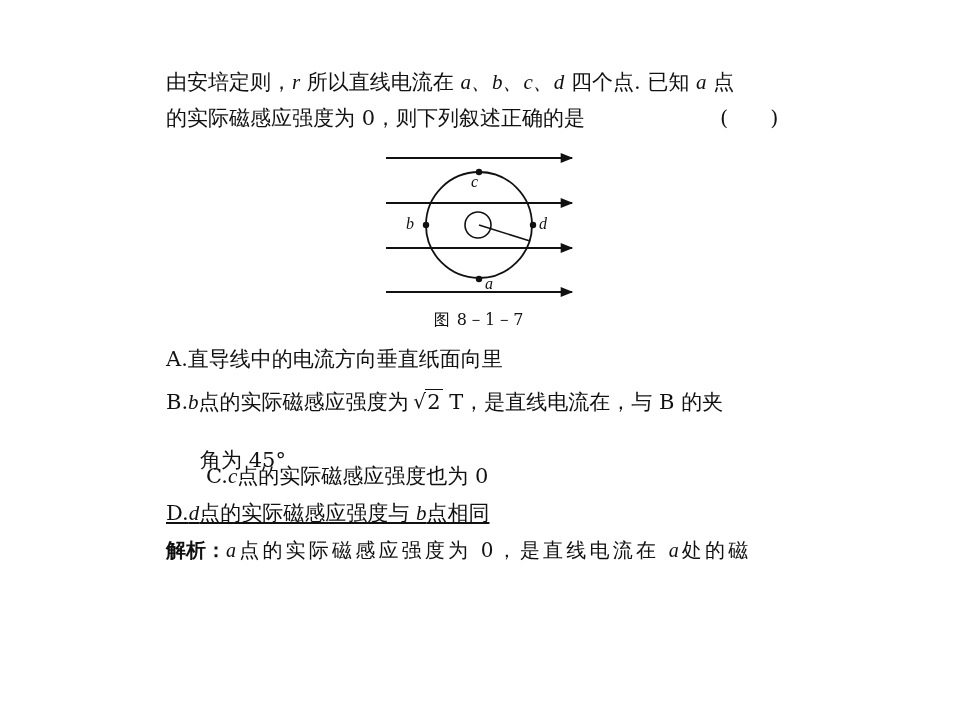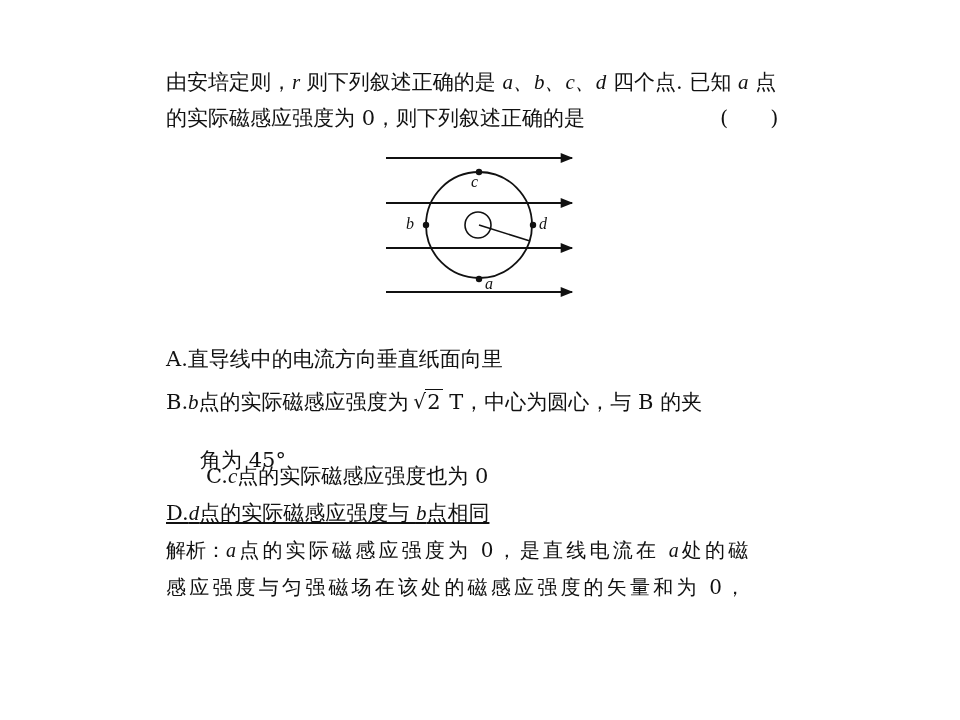--- a/index.html
+++ b/index.html
@@ -34,21 +34,21 @@
     }
     .analysis {
       position: absolute;
       left: 166px;
       width: 620px;
       font-size: 20px;
       line-height: 36.5px;
       letter-spacing: 3.2px;
     }
     .analysis .label {
-      font-weight: normal;
+      font-weight: bold;
       font-family: "DejaVu Sans", "Liberation Sans", sans-serif;
       letter-spacing: 0px;
     }
     .figure {
       position: absolute;
       left: 370px;
       top: 145px;
       width: 220px;
       height: 195px;
     }
@@ -76,21 +76,21 @@
     }
     .sqrt .rad {
       border-top: 1px solid #111;
       padding: 0 2px;
     }
   </style>
 </head>
 <body>
 
 <div class="line" style="top:69px;">
-  <span>由安培定则，</span><span class="var">r</span><span> 则下列叙述正确的是 </span><span class="var">a、b、c、d</span><span> 四个点. 已知 </span><span class="var">a</span><span> 点</span>
+  <span>由安培定则，</span><span class="var">r</span><span> 所以直线电流在 </span><span class="var">a、b、c、d</span><span> 四个点. 已知 </span><span class="var">a</span><span> 点</span>
 </div>
 
 <div class="line" style="top:105px;">
   <span>的实际磁感应强度为 0，则下列叙述正确的是</span>
 </div>
 <div class="paren" style="left:720px; top:105px;">(　　)</div>
 
 <div class="figure">
   <svg width="220" height="170" viewBox="370 145 220 170" xmlns="http://www.w3.org/2000/svg">
     <defs>
@@ -112,37 +112,37 @@
 
     <circle cx="479" cy="172" r="3.2" fill="#111"></circle>
     <circle cx="479" cy="279" r="3.2" fill="#111"></circle>
     <circle cx="426" cy="225" r="3.2" fill="#111"></circle>
     <circle cx="533" cy="225" r="3.2" fill="#111"></circle>
   </svg>
   <span class="var" style="position:absolute; left:101px; top:28px; font-size:16px;">c</span>
   <span class="var" style="position:absolute; left:115px; top:130px; font-size:16px;">a</span>
   <span class="var" style="position:absolute; left:36px; top:70px; font-size:16px;">b</span>
   <span class="var" style="position:absolute; left:169px; top:70px; font-size:16px;">d</span>
+  <div class="caption">图 8－1－7</div>
 </div>
 
 <div class="line" style="top:346px;text-align:center;">
   <span>A.</span><span>直导线中的电流方向垂直纸面向里</span>
 </div>
 
 <div class="line" style="top:389px;">
-  <span>B.</span><span class="var">b</span><span>点的实际磁感应强度为 </span><span class="sqrt"><span class="rad">2</span></span><span> T，中心为圆心，与 B 的夹</span>
+  <span>B.</span><span class="var">b</span><span>点的实际磁感应强度为 </span><span class="sqrt"><span class="rad">2</span></span><span> T，是直线电流在，与 B 的夹</span>
 </div>
 <div class="line" style="top:447px; left:200px;">角为 45°</div>
 
 <div class="line" style="top:463px;margin-left:40px;">
   <span>C.</span><span class="var">c</span><span>点的实际磁感应强度也为 0</span>
 </div>
 
 <div class="line" style="top:500px;text-decoration:underline;">
   <span>D.</span><span class="var">d</span><span>点的实际磁感应强度与 </span><span class="var">b</span><span>点相同</span>
 </div>
 
 <div class="analysis" style="top:532px;">
   <div>
     <span class="label">解析：</span><span class="var">a</span><span>点的实际磁感应强度为 0，是直线电流在 </span><span class="var">a</span><span>处的磁</span>
   </div>
-  <div>感应强度与匀强磁场在该处的磁感应强度的矢量和为 0，</div>
 </div>
 
 </body></html>

